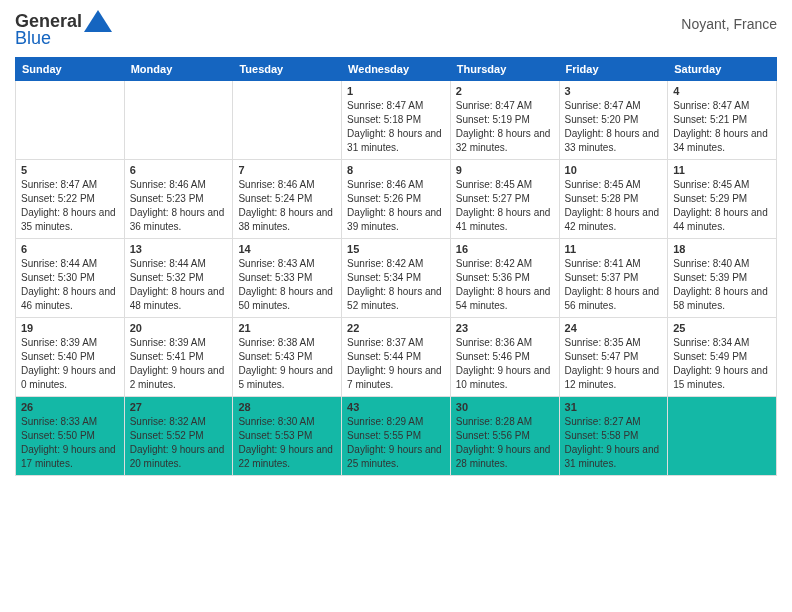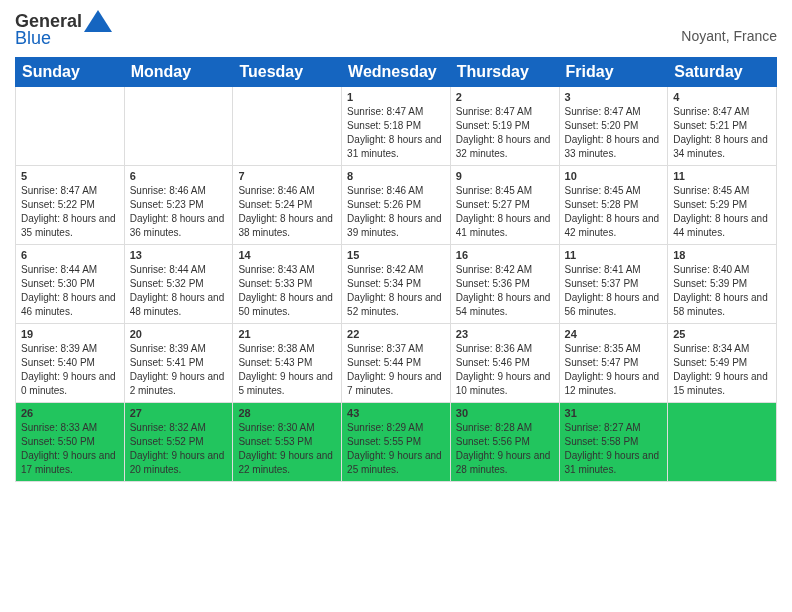--- a/index.html
+++ b/index.html
@@ -31,49 +31,49 @@
       text-align: right;
     }
     .month-title {
       font-size: 32px;
       font-weight: bold;
       color: #333;
     }
     .location-title {
       font-size: 14px;
       color: #555;
-      margin-top: 18px;
+      margin-top: 6px;
     }
     .calendar {
       flex: 1;
       border: 1px solid #ccc;
       border-collapse: collapse;
       width: 100%;
       table-layout: fixed;
     }
     .calendar th {
       background: #1565c0;
       color: #fff;
       text-align: left;
       padding: 5px 6px;
-      font-size: 16px;
+      font-size: 11px;
       font-weight: bold;
       border: 1px solid #1565c0;
     }
     .calendar td {
       border: 1px solid #ddd;
       vertical-align: top;
       padding: 4px 5px;
       font-size: 9.5px;
       color: #333;
       height: 78px;
       background: #fff;
     }
     .calendar tr:last-child td {
-      background: #22c55e;
+      background: #14b8a6;
     }
     .day-number {
       font-size: 11px;
       font-weight: bold;
       margin-bottom: 2px;
       color: #333;
     }
     .cell-content {
       font-size: 10px;
       line-height: 1.4;

